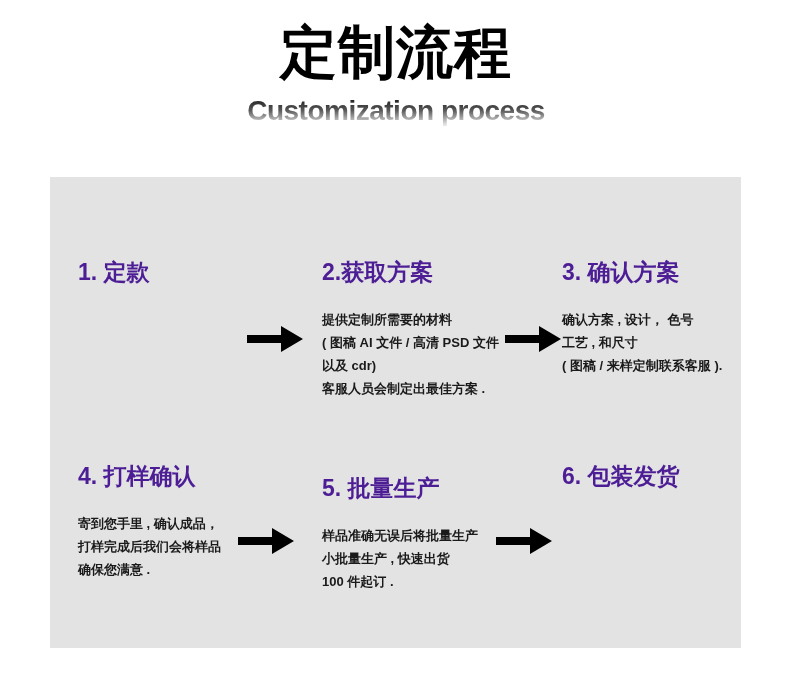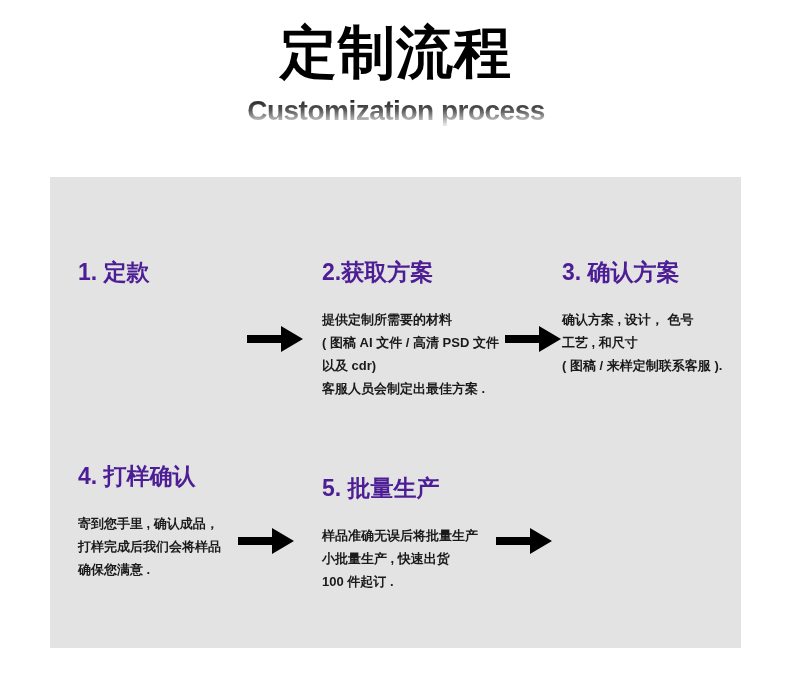--- a/index.html
+++ b/index.html
@@ -157,20 +157,21 @@
 <div class="step" id="step-5">
   <div class="step-title">5. 批量生产</div>
   <div class="step-body">
     <div>样品准确无误后将批量生产</div>
     <div>小批量生产 , 快速出货</div>
     <div>100 件起订 .</div>
   </div>
 </div>
 
 <div class="step" id="step-6">
+  <div class="step-title">6. 包装发货</div>
 </div>
 
 <div class="arrow" id="arrow-1">
   <svg width="56" height="26" viewBox="0 0 56 26" aria-hidden="true">
     <path d="M0,9 L34,9 L34,0 L56,13 L34,26 L34,17 L0,17 Z" fill="#000000"></path>
   </svg>
 </div>
 <div class="arrow" id="arrow-2">
   <svg width="56" height="26" viewBox="0 0 56 26" aria-hidden="true">
     <path d="M0,9 L34,9 L34,0 L56,13 L34,26 L34,17 L0,17 Z" fill="#000000"></path>

